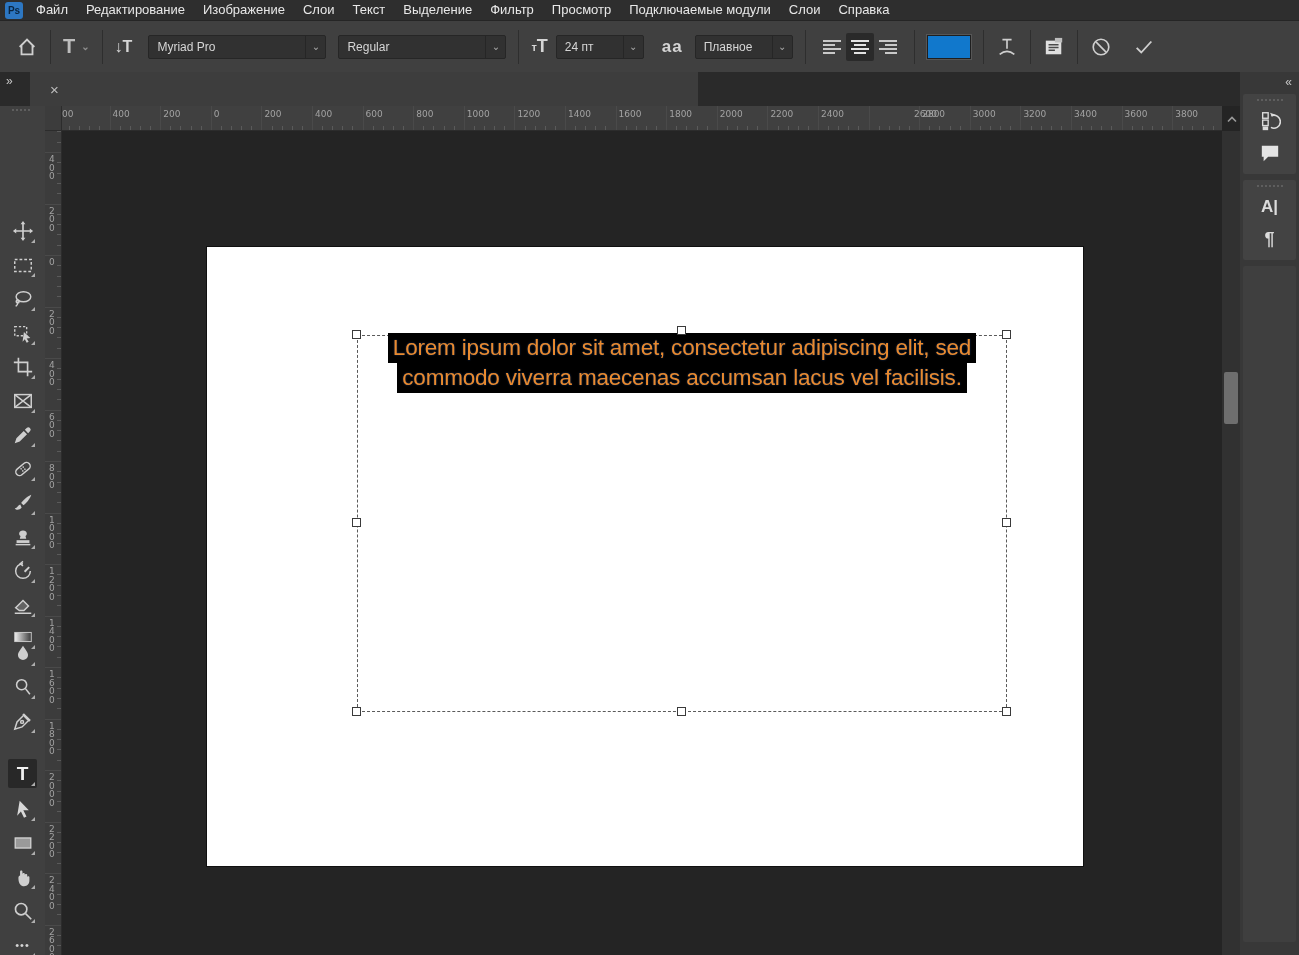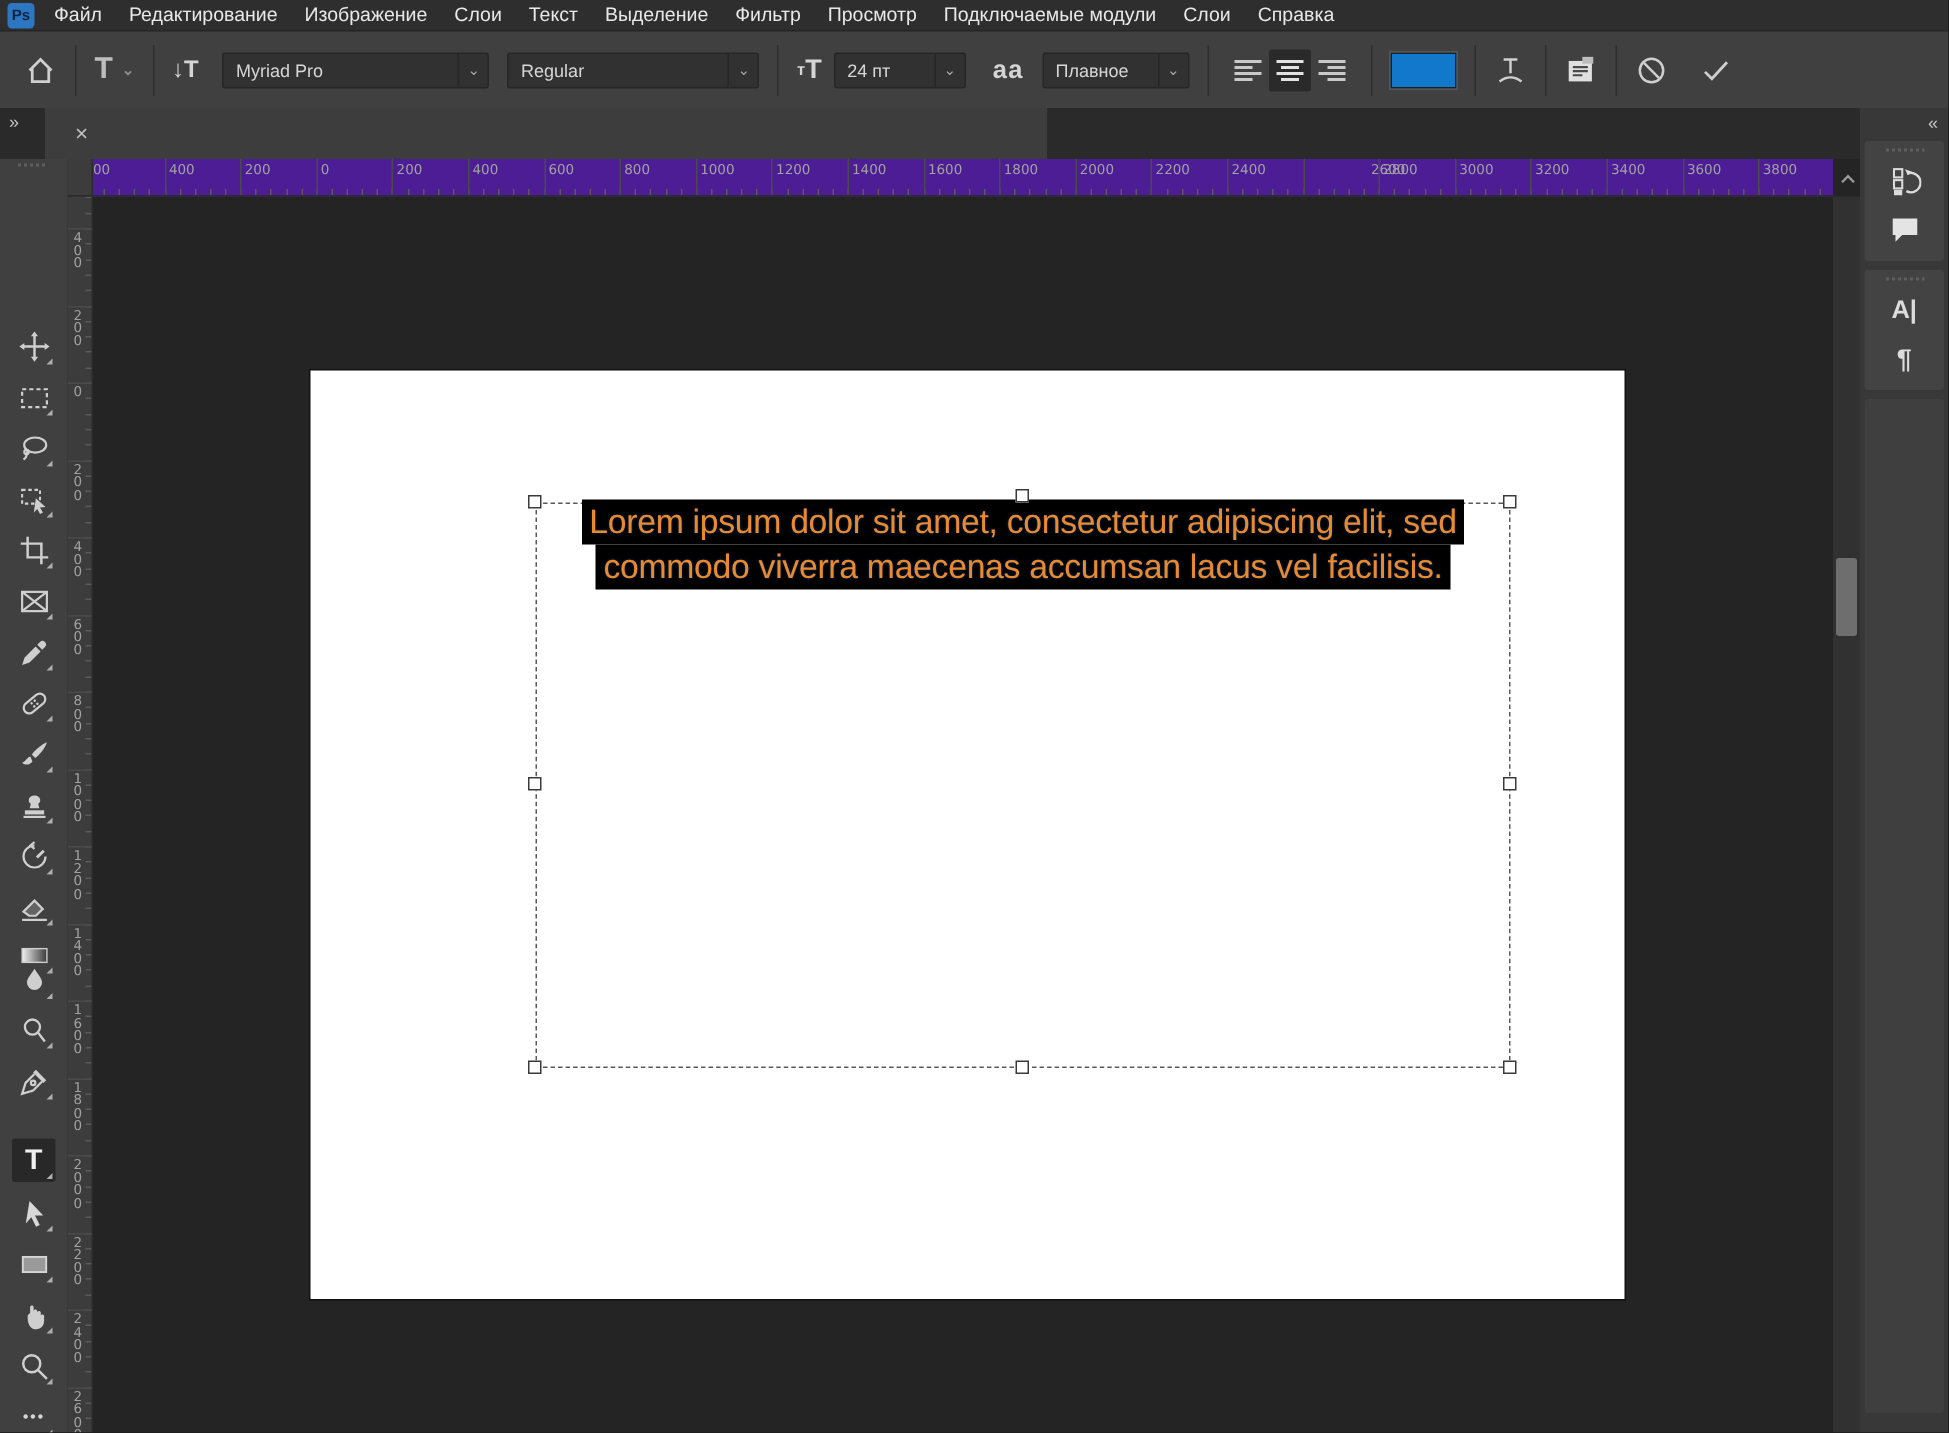--- a/index.html
+++ b/index.html
@@ -43,21 +43,21 @@
   .tool{position:absolute;left:8px;width:29px;height:29px;display:flex;align-items:center;
         justify-content:center;color:#cfcfcf;border-radius:2px}
   .tool.active{background:#282828}
   .tool .tri{position:absolute;right:2px;bottom:2px;width:0;height:0;
              border-bottom:4px solid #aeaeae;border-left:4px solid transparent}
   .tool svg{display:block}
 
   
   .ruler-corner{position:absolute;left:45px;top:106px;width:17px;height:25px;background:#3c3c3c;
                 border-right:1px solid #2c2c2c;border-bottom:1px solid #2c2c2c;z-index:15}
-  .hruler{position:absolute;left:62px;top:106px;width:1160px;height:25px;background:#4c1d95;
+  .hruler{position:absolute;left:62px;top:106px;width:1160px;height:25px;background:#404040;
           border-bottom:1px solid #2c2c2c;overflow:hidden;z-index:14}
   .vruler{position:absolute;left:45px;top:131px;width:17px;height:824px;background:#3c3c3c;
           border-right:1px solid #2c2c2c;overflow:hidden;z-index:14}
   .hruler .maj{position:absolute;top:0;width:1px;height:25px;background:#4a4a4a}
   .hruler .min{position:absolute;bottom:0;width:1px;height:4px;background:#5a5a5a}
   .hruler .lab{position:absolute;top:3px;font-size:9px;color:#a2a2a2;font-family:"DejaVu Sans",sans-serif}
   .vruler .maj{position:absolute;left:0;height:1px;width:17px;background:#4a4a4a}
   .vruler .min{position:absolute;right:0;height:1px;width:4px;background:#5a5a5a}
   .vruler .lab{position:absolute;left:4px;font-size:9px;color:#a2a2a2;font-family:"DejaVu Sans",sans-serif}
   .vruler .lab span{display:block;line-height:8.5px}

